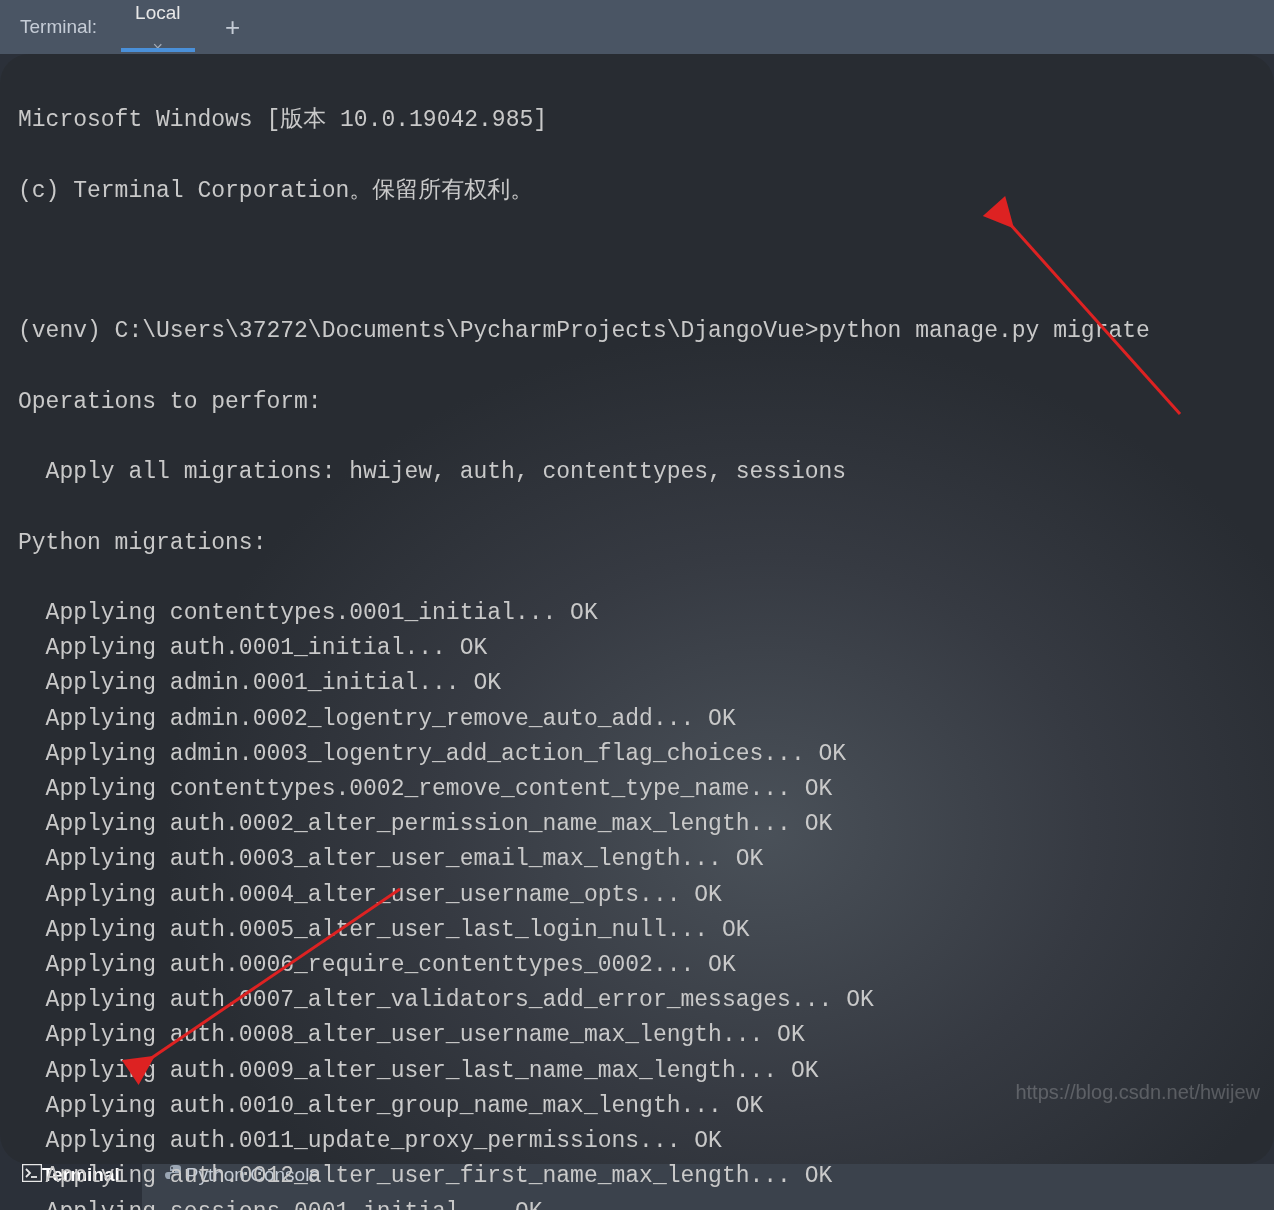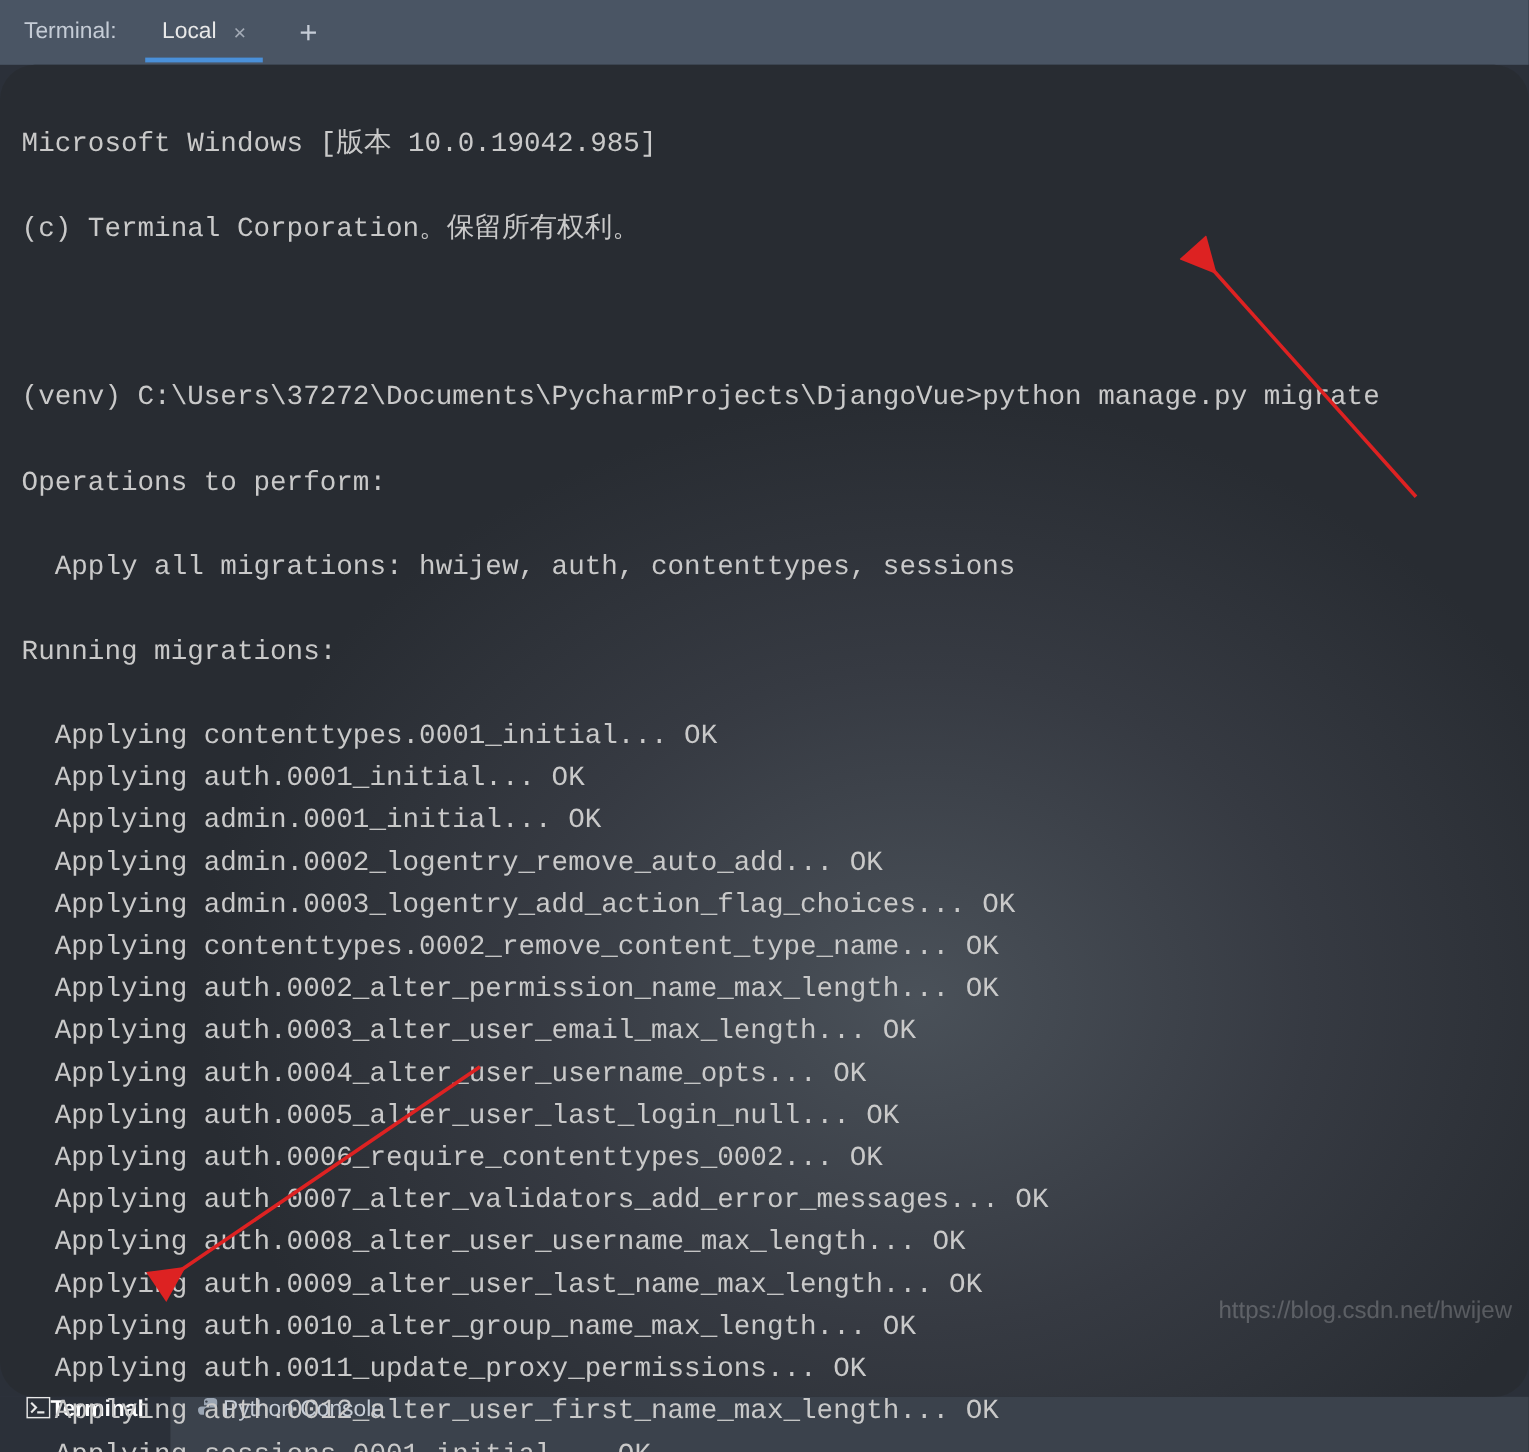--- a/index.html
+++ b/index.html
@@ -24,21 +24,21 @@
     .top-label { padding-right: 24px; }
     .tab {
       position: relative;
       display: flex;
       align-items: center;
       height: 50px;
       padding: 0 14px;
       gap: 14px;
       cursor: pointer;
     }
-    .tab.active { color: #e8e8e8; }
+    .tab.active { color: #e8e8e8; flex-direction: column; }
     .tab.active::after {
       content: "";
       position: absolute;
       left: 0; right: 0; bottom: 0;
       height: 4px;
       background: #4a90d9;
     }
     .tab-close { color: #a3abb6; font-size: 18px; }
     .add-tab {
       width: 40px; height: 50px;
@@ -110,21 +110,21 @@
 </div>
 
 <div class="terminal-wrap">
   <div class="terminal">
 <span class="line">Microsoft Windows [版本 10.0.19042.985]</span>
 <span class="line">(c) Terminal Corporation。保留所有权利。</span>
 <span class="line">&nbsp;</span>
 <span class="line">(venv) C:\Users\37272\Documents\PycharmProjects\DjangoVue&gt;python manage.py migrate</span>
 <span class="line">Operations to perform:</span>
 <span class="line">  Apply all migrations: hwijew, auth, contenttypes, sessions</span>
-<span class="line">Running migrations:</span>
+<span class="line">Python migrations:</span>
 <span id="mig-list"><span class="line">  Applying contenttypes.0001_initial... OK</span><span class="line">  Applying auth.0001_initial... OK</span><span class="line">  Applying admin.0001_initial... OK</span><span class="line">  Applying admin.0002_logentry_remove_auto_add... OK</span><span class="line">  Applying admin.0003_logentry_add_action_flag_choices... OK</span><span class="line">  Applying contenttypes.0002_remove_content_type_name... OK</span><span class="line">  Applying auth.0002_alter_permission_name_max_length... OK</span><span class="line">  Applying auth.0003_alter_user_email_max_length... OK</span><span class="line">  Applying auth.0004_alter_user_username_opts... OK</span><span class="line">  Applying auth.0005_alter_user_last_login_null... OK</span><span class="line">  Applying auth.0006_require_contenttypes_0002... OK</span><span class="line">  Applying auth.0007_alter_validators_add_error_messages... OK</span><span class="line">  Applying auth.0008_alter_user_username_max_length... OK</span><span class="line">  Applying auth.0009_alter_user_last_name_max_length... OK</span><span class="line">  Applying auth.0010_alter_group_name_max_length... OK</span><span class="line">  Applying auth.0011_update_proxy_permissions... OK</span><span class="line">  Applying auth.0012_alter_user_first_name_max_length... OK</span><span class="line">  Applying sessions.0001_initial... OK</span></span>
 
 
   </div>
 
   <svg style="position:absolute;inset:0;pointer-events:none" width="1274" height="1110">
     <defs>
       <marker id="ah" markerWidth="12" markerHeight="10" refX="2" refY="5" orient="auto">
         <path d="M10 0 L0 5 L10 10 Z" fill="#d22"></path>
       </marker>

